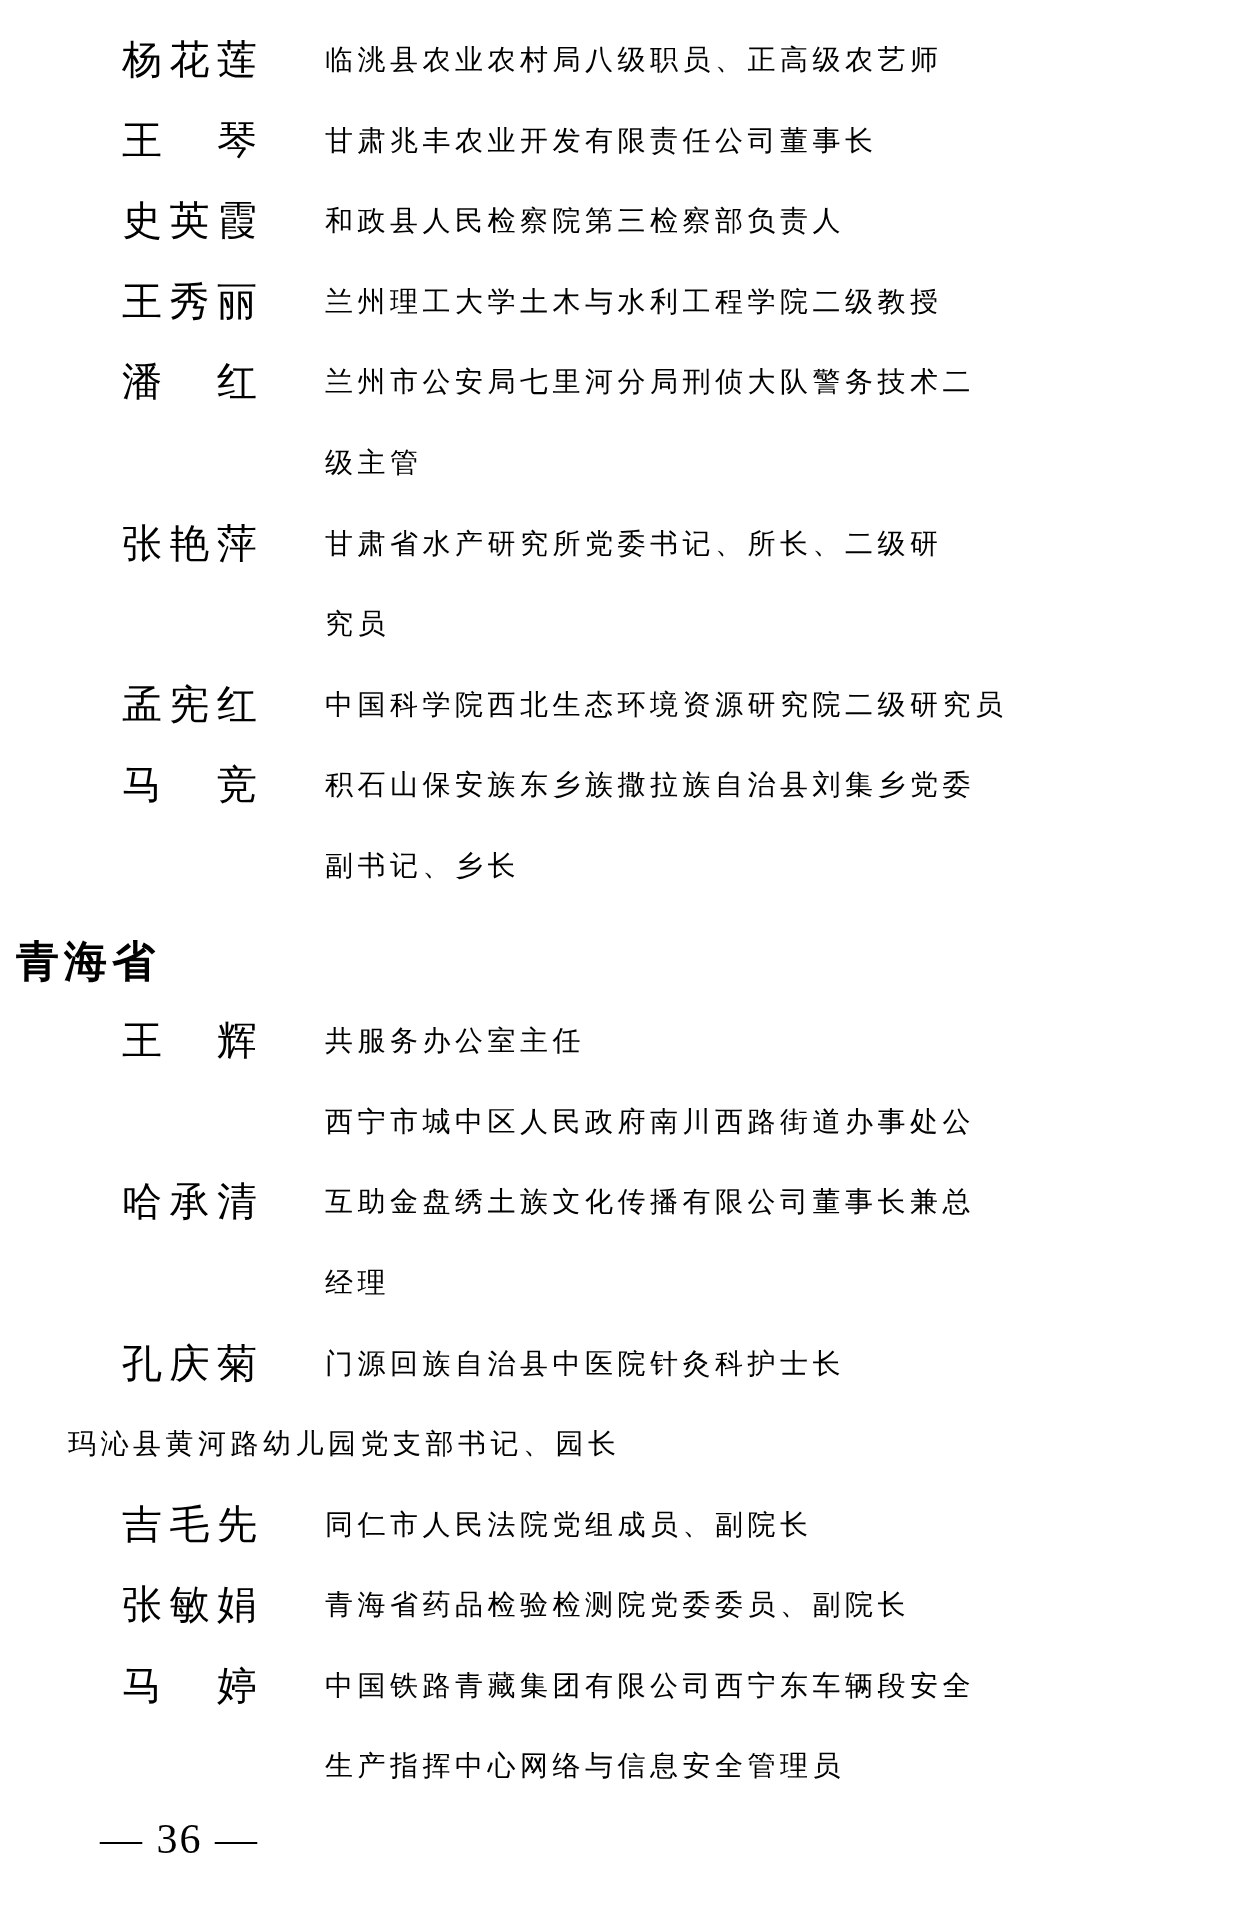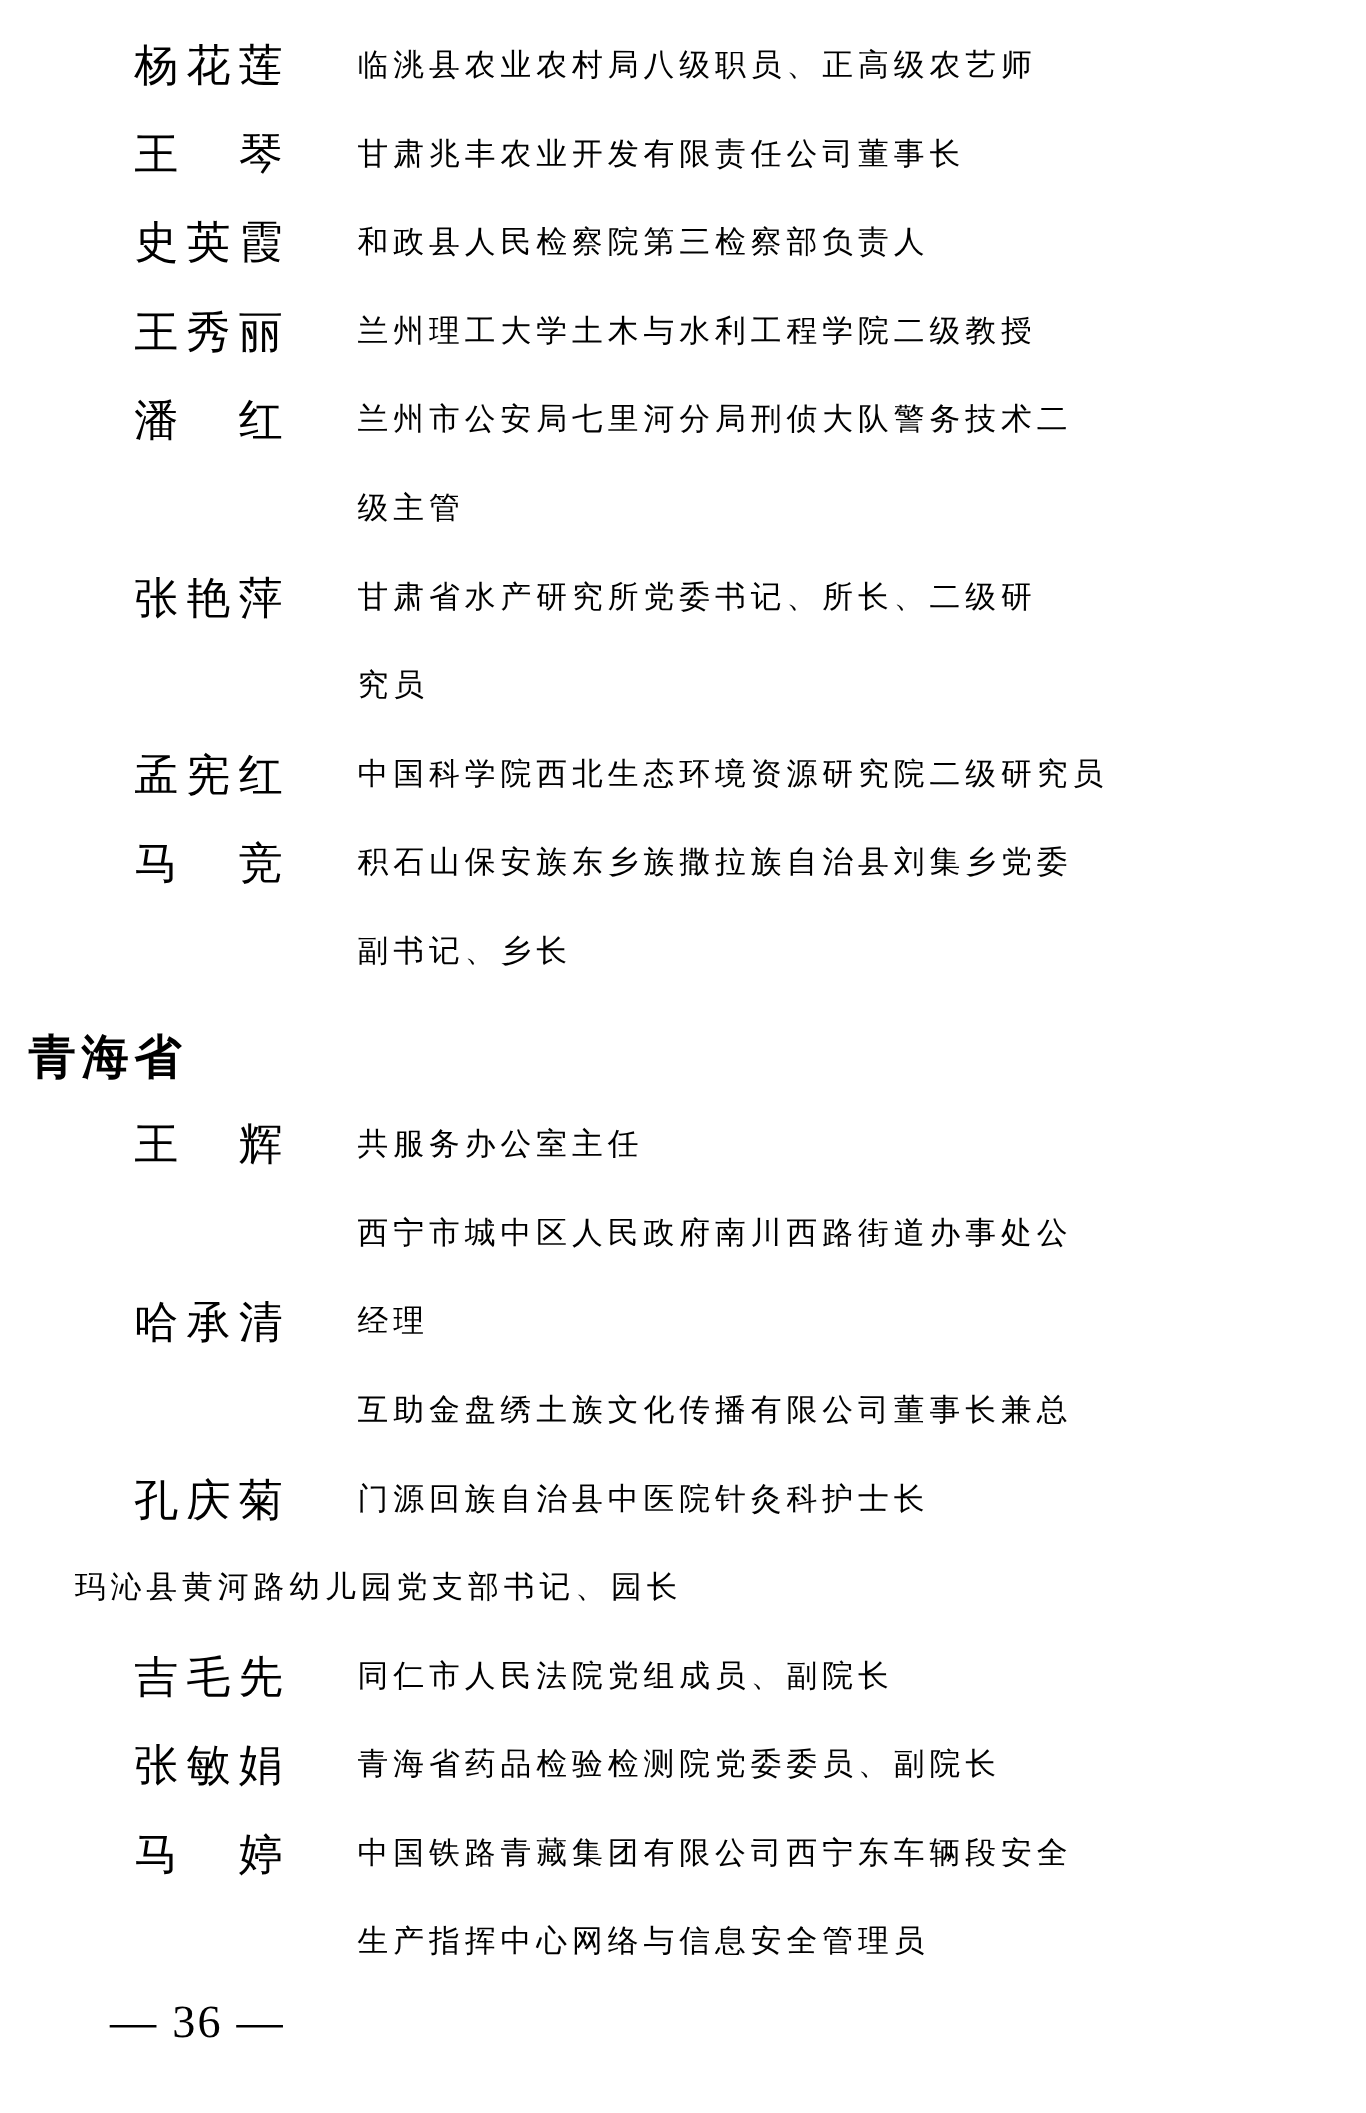--- a/index.html
+++ b/index.html
@@ -37,21 +37,21 @@
     margin-left: 68px;
     width: 940px;
     font-size: 28px;
     line-height: 80.6px;
     letter-spacing: 4.5px;
   }
   .desc .line {
     white-space: nowrap;
   }
   .section-header {
-    margin-left: 26px;
+    margin-left: 16px;
     margin-top: 14px;
     font-size: 43px;
     line-height: 80.6px;
     font-weight: bold;
     letter-spacing: 5px;
     font-family: "Liberation Sans", "DejaVu Sans", sans-serif;
   }
   .page-footer {
     margin-left: 100px;
     margin-top: 6px;
@@ -120,22 +120,22 @@
     <div class="row">
       <div class="name">王辉</div>
       <div class="desc">
         <div class="line">共服务办公室主任</div>
         <div class="line">西宁市城中区人民政府南川西路街道办事处公</div>
       </div>
     </div>
     <div class="row">
       <div class="name">哈承清</div>
       <div class="desc">
+        <div class="line">互助金盘绣土族文化传播有限公司董事长兼总</div>
         <div class="line">经理</div>
-        <div class="line">互助金盘绣土族文化传播有限公司董事长兼总</div>
       </div>
     </div>
     <div class="row">
       <div class="name">孔庆菊</div>
       <div class="desc">
         <div class="line">门源回族自治县中医院针灸科护士长</div>
       </div>
     </div>
     <div class="row">
       <div class="desc">

